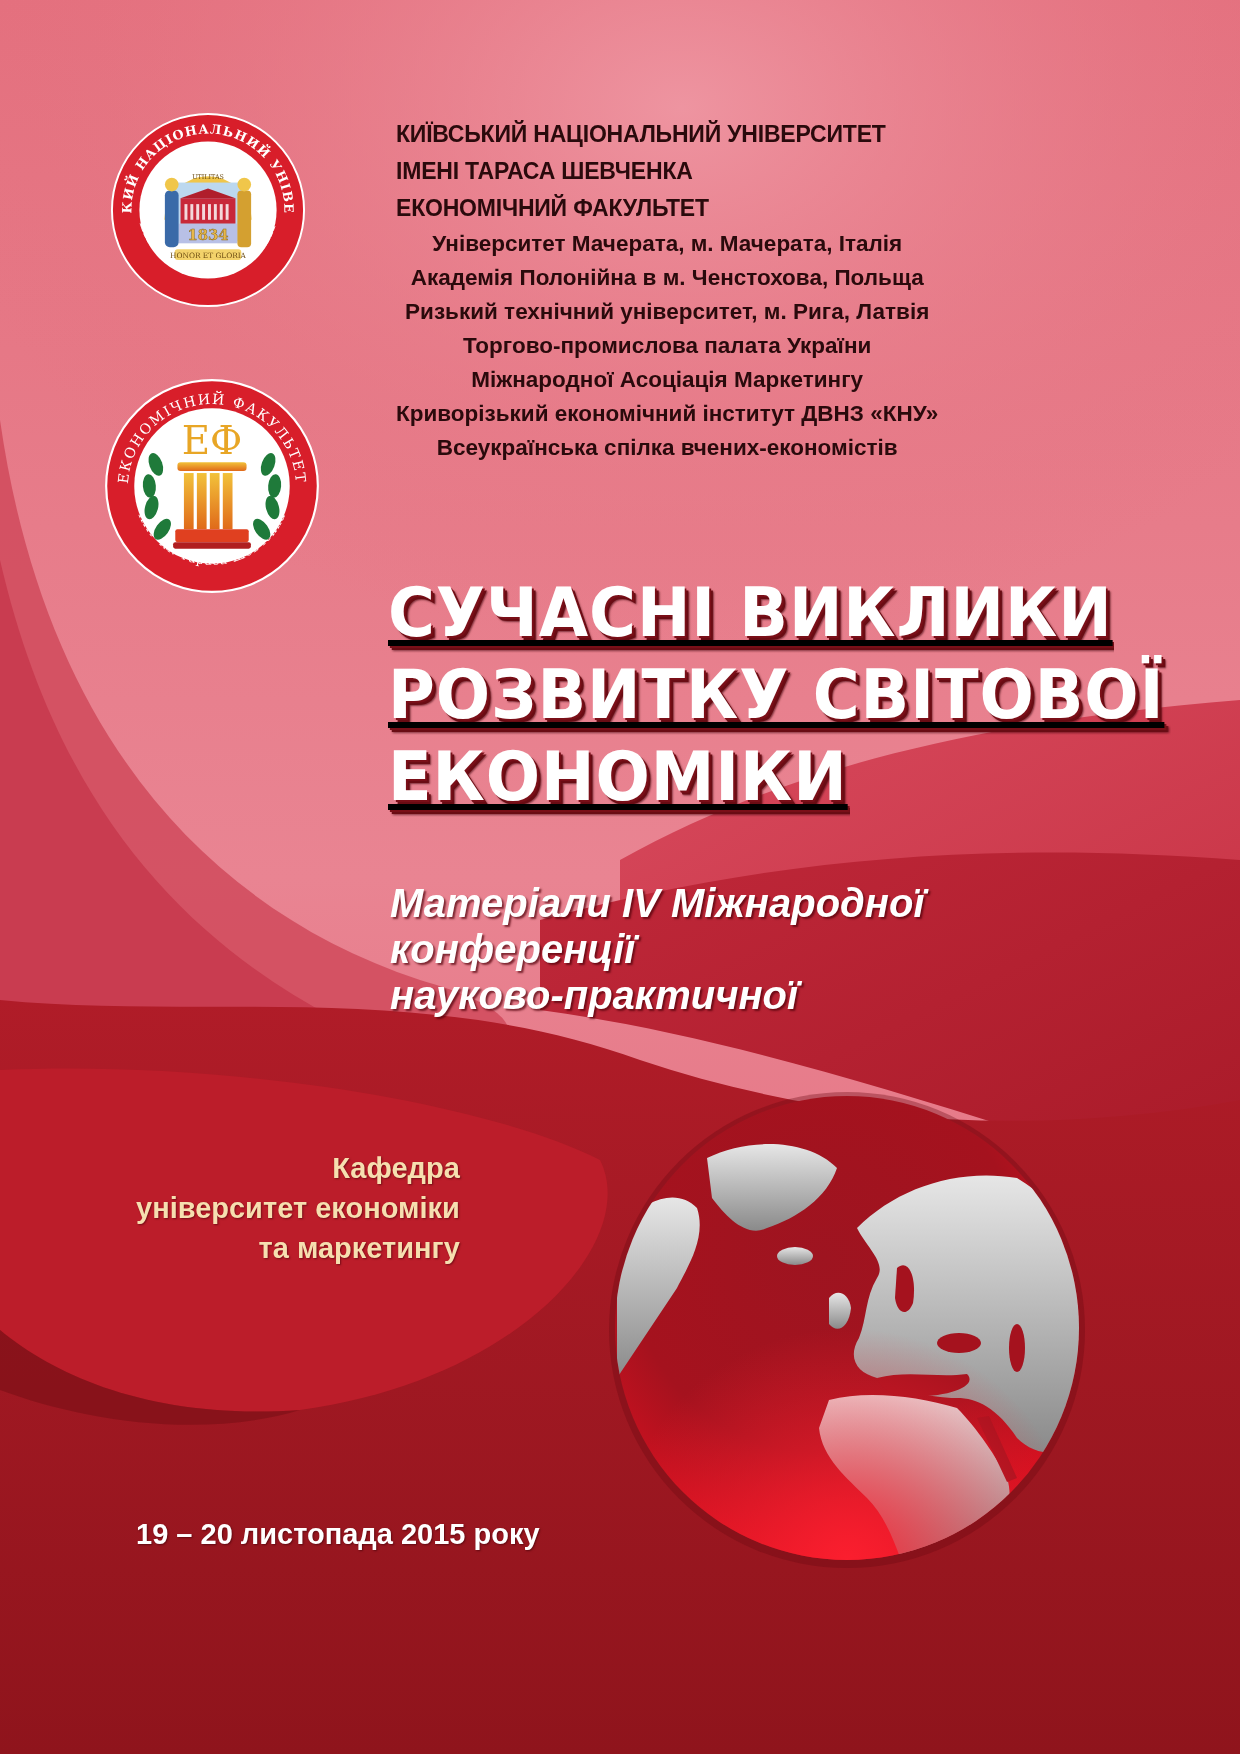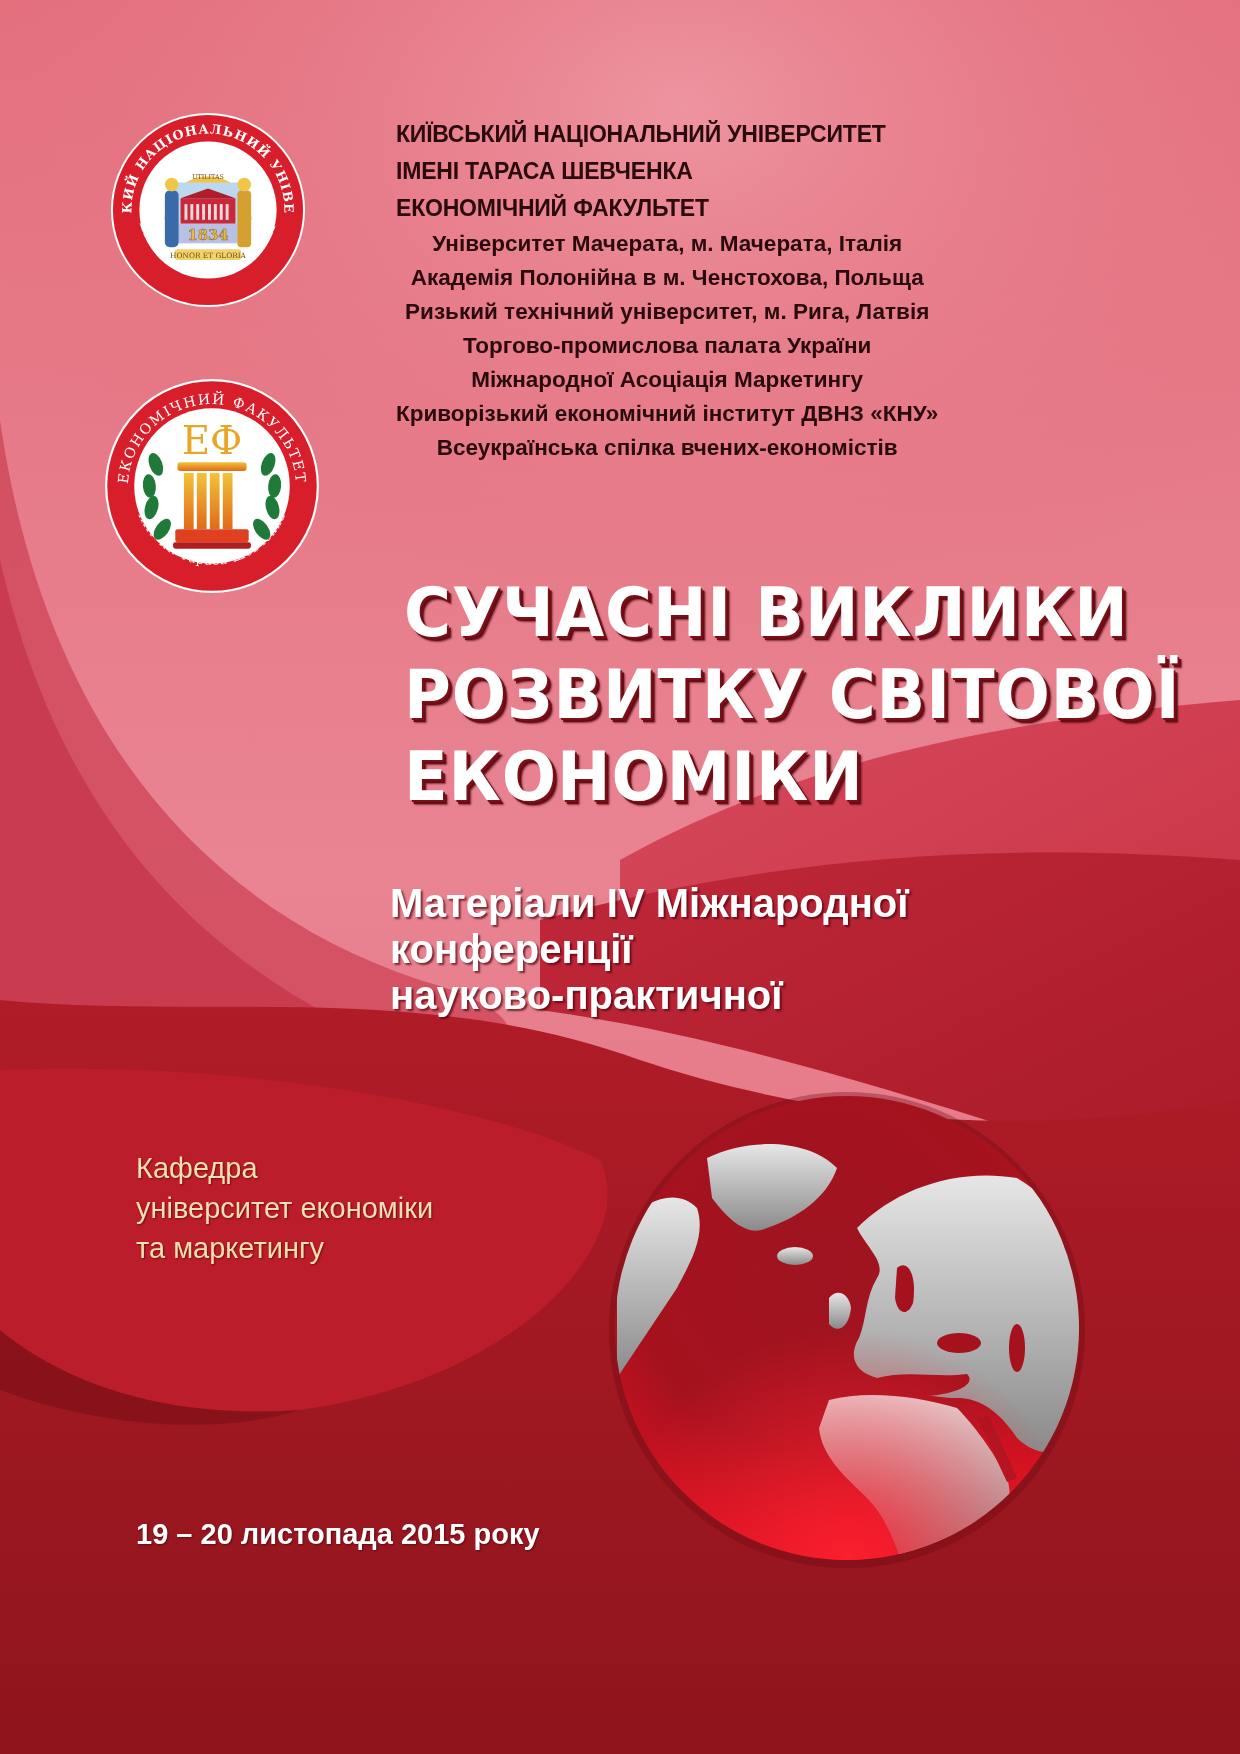--- a/index.html
+++ b/index.html
@@ -17,46 +17,47 @@
   #seal-university { left: 110px; top: 112px; width: 196px; height: 196px; }
   #seal-faculty { left: 104px; top: 378px; width: 216px; height: 216px; }
 
   
   .organizers { position: absolute; left: 396px; top: 116px; color: #2a0a0c; }
   .org-line { display: block; white-space: nowrap; }
   .org-upper { font-family: "Liberation Sans", sans-serif; font-weight: bold; font-size: 23px; letter-spacing: -0.2px; height: 37px; line-height: 37px; }
   .org-lower { font-family: "Liberation Sans", sans-serif; font-weight: bold; font-size: 22.5px; height: 34px; line-height: 34px; text-align: center; }
 
   
-  .main-title { position: absolute; left: 404px; top: 572px; }
+  .main-title { position: absolute; left: 388px; top: 572px; text-decoration: underline; }
   .title-line {
     display: block; white-space: nowrap;
     font-family: "DejaVu Sans", sans-serif; font-weight: bold;
     font-size: 68px; line-height: 82px; color: #ffffff;
     letter-spacing: 1px;
     transform: scaleX(0.94); transform-origin: left center;
     text-shadow: 2px 2px 0 #7a0f18, 4px 4px 0 #6a0c14, 5px 5px 2px rgba(60,0,8,0.6);
   }
 
   
-  .subtitle { position: absolute; left: 390px; top: 880px; }
+  .subtitle { position: absolute; left: 390px; top: 880px; font-style: italic; }
   .sub-line {
     display: block; white-space: nowrap; color: #ffffff;
     font-family: "Liberation Sans", sans-serif; font-weight: bold;
     font-size: 40px; line-height: 46px;
     text-shadow: 2px 2px 2px rgba(80,0,10,0.7);
   }
 
   
   .department { position: absolute; left: 136px; top: 1148px; }
   .dept-line {
     display: block; white-space: nowrap; color: #f6dfb0;
-    font-family: "Liberation Sans", sans-serif; font-weight: normal;
+    font-family: "Liberation Sans", sans-serif; font-weight: bold;
     font-size: 29px; line-height: 40px;
     text-shadow: 1px 1px 2px rgba(70,0,10,0.6);
+    text-align: right;
   }
 
   
   .event-info { position: absolute; left: 136px; top: 1512px; }
   .event-line {
     display: block; white-space: nowrap; color: #ffffff;
     font-family: "Liberation Sans", sans-serif; font-weight: bold;
     font-size: 29px; line-height: 44px;
     text-shadow: 1px 1px 2px rgba(60,0,8,0.6);
     text-align: center;

